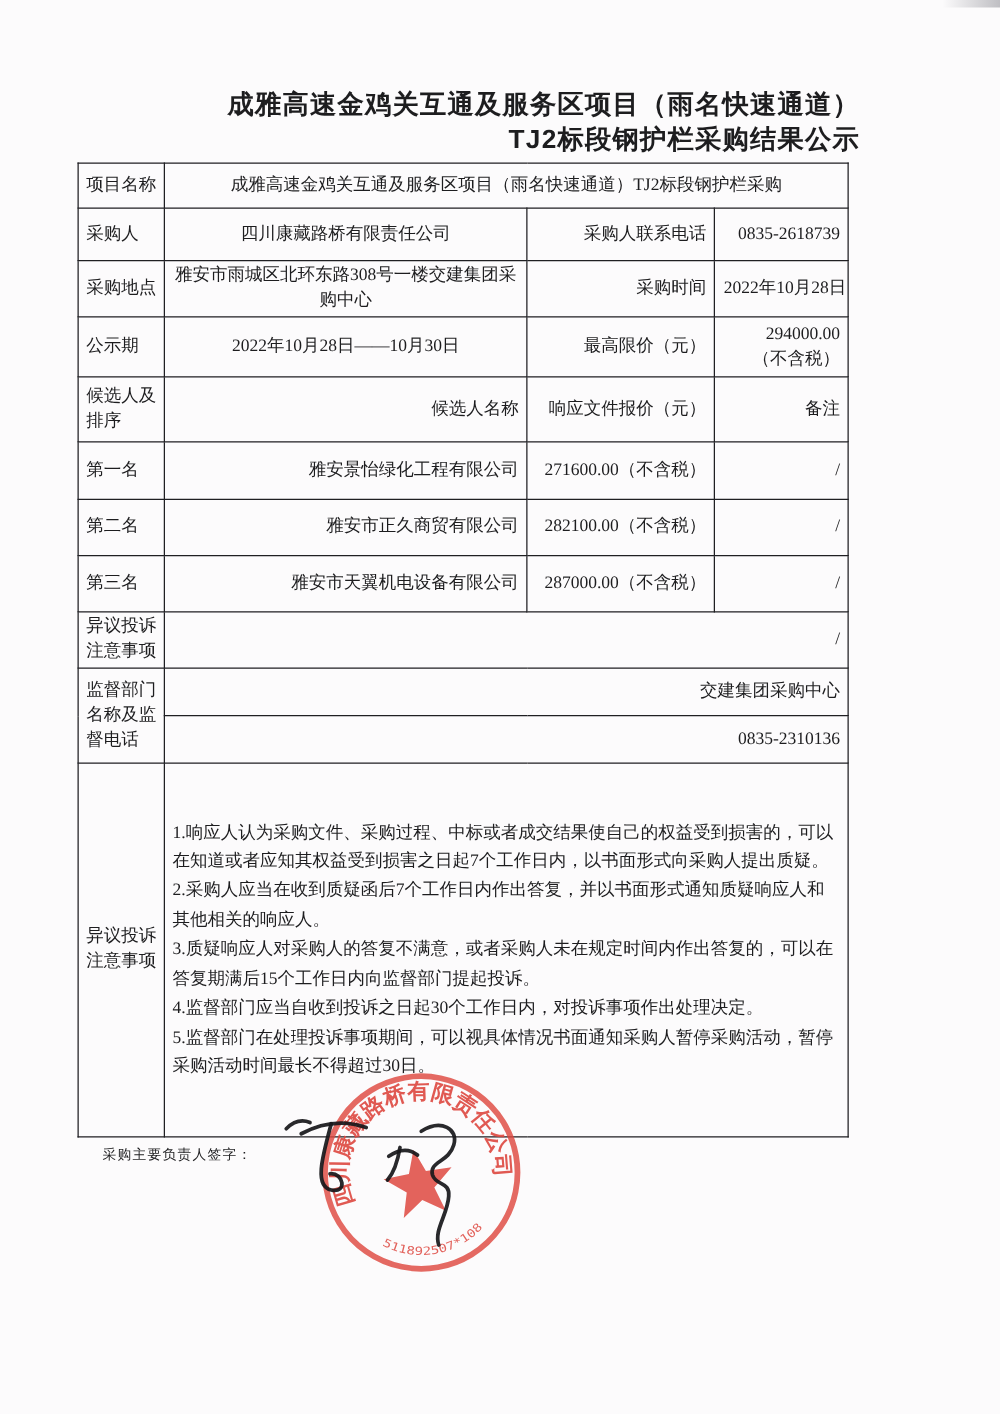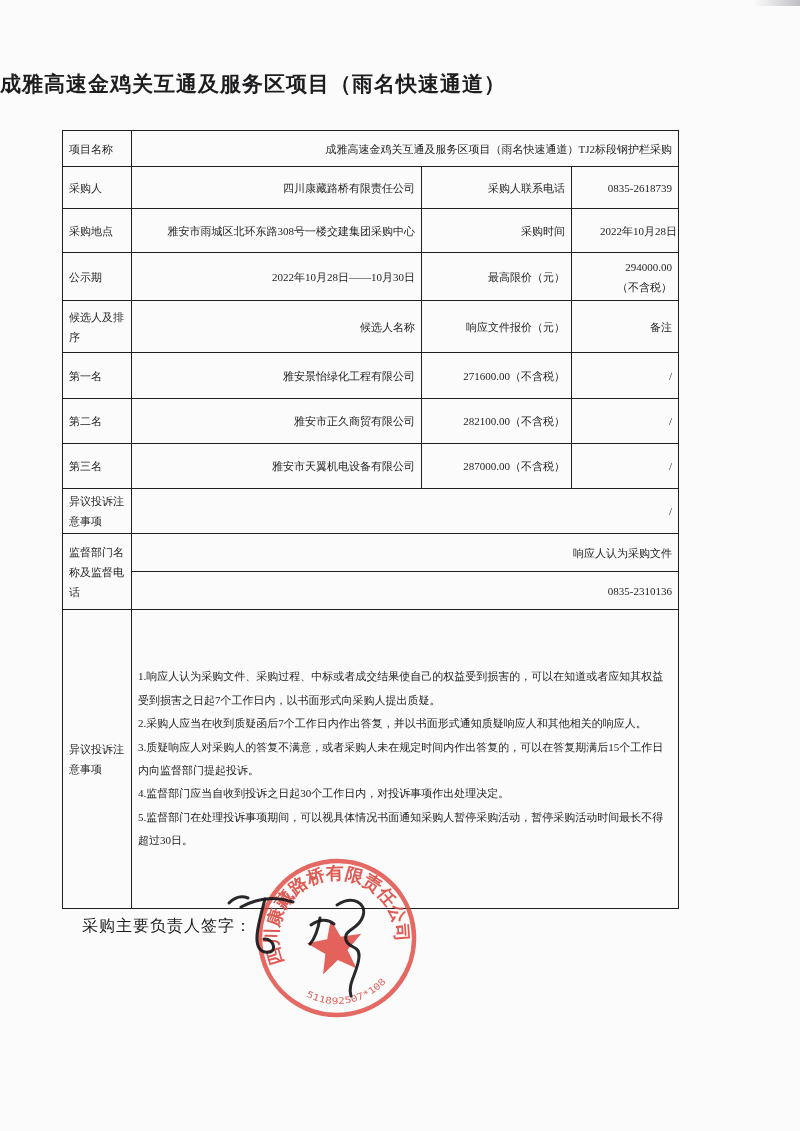--- a/index.html
+++ b/index.html
@@ -14,63 +14,64 @@
     position:relative;
     background:var(--paper);
     font-family:"Liberation Serif","DejaVu Serif",serif;
     color:var(--ink);
     overflow:hidden;
   }
   .scan-edge{position:absolute;top:0;right:0;width:46px;height:6px;
     background:linear-gradient(to left,#8d8d94,rgba(141,141,148,0));opacity:.55;}
   .title{
     position:absolute;left:0;top:70px;width:688px;
-    text-align:left;font-family:"Liberation Sans","DejaVu Sans",sans-serif;
+    text-align:right;font-family:"Liberation Sans","DejaVu Sans",sans-serif;
     font-weight:bold;font-size:21px;line-height:28px;letter-spacing:1px;
   }
   table.doc{
     position:absolute;left:62px;top:130px;width:616px;
     border-collapse:collapse;table-layout:fixed;
-    font-size:11px;
+    font-size:14px;
   }
   table.doc td{
     border:1.6px solid var(--border);
     vertical-align:middle;
     padding:2px 6px;
     line-height:20px;
   }
   td.lbl{padding-left:5px;padding-right:2px;}
   td.ctr{text-align:right;}
-  td.val{text-align:right;}
+  td.val{text-align:center;}
   tr.h36{height:36px;} tr.h42{height:42px;} tr.h44{height:44px;}
   tr.h48{height:48px;} tr.h52{height:52px;} tr.h46{height:46px;margin-left:16px;}
   tr.h45{height:45px;} tr.h34{height:34px;} tr.h38{height:38px;}
   tr.h299{height:299px;}
   td.objection-cell{padding:10px 8px;}
   td.objection-cell p{margin:0;line-height:23.4px;text-align:left;}
   .sign-line{
     position:absolute;left:62px;top:916px;
-    font-size:16px;letter-spacing:1px;padding-left:20px;
+    font-size:11px;letter-spacing:1px;padding-left:20px;
   }
   .seal-wrap{position:absolute;left:225px;top:835px;width:230px;height:215px;pointer-events:none;}
   .seal-ring{fill:none;stroke:var(--seal);stroke-width:4.6;opacity:.82;}
   .seal-star{fill:var(--seal);opacity:.85;}
   .seal-text{fill:var(--seal);font-weight:bold;opacity:.9;
     font-family:"Liberation Serif","DejaVu Serif",serif;}
   .seal-code{fill:var(--seal);opacity:.85;font-family:"DejaVu Sans Mono",monospace;}
   .sig-stroke{fill:none;stroke:#17171a;stroke-width:3;stroke-linecap:round;
     stroke-linejoin:round;opacity:.92;}
 </style>
 </head>
 <body>
 
 <div class="scan-edge"></div>
 
 <div class="title">
   <div>成雅高速金鸡关互通及服务区项目（雨名快速通道）</div>
+  <div>TJ2标段钢护栏采购结果公示</div>
 </div>
 
 <table class="doc">
   <colgroup>
     <col style="width:69px">
       <col style="width:290px">
       <col style="width:150px">
       <col style="width:107px">
   </colgroup>
   <tbody>
@@ -122,21 +123,21 @@
       <td class="ctr">雅安市天翼机电设备有限公司</td>
       <td class="ctr">287000.00（不含税）</td>
       <td class="ctr">/</td>
     </tr>
     <tr class="h34">
       <td class="lbl">异议投诉注意事项</td>
       <td class="ctr" colspan="3">/</td>
     </tr>
     <tr class="h38">
       <td class="lbl" rowspan="2">监督部门名称及监督电话</td>
-      <td class="ctr" colspan="3">响应人认为采购文件</td>
+      <td class="ctr" colspan="3">交建集团采购中心</td>
     </tr>
     <tr class="h38">
       <td class="ctr" colspan="3">0835-2310136</td>
     </tr>
     <tr class="h299">
       <td class="lbl">异议投诉注意事项</td>
       <td class="objection-cell" colspan="3">
         <p>1.响应人认为采购文件、采购过程、中标或者成交结果使自己的权益受到损害的，可以在知道或者应知其权益受到损害之日起7个工作日内，以书面形式向采购人提出质疑。</p>
         <p>2.采购人应当在收到质疑函后7个工作日内作出答复，并以书面形式通知质疑响应人和其他相关的响应人。</p>
         <p>3.质疑响应人对采购人的答复不满意，或者采购人未在规定时间内作出答复的，可以在答复期满后15个工作日内向监督部门提起投诉。</p>

